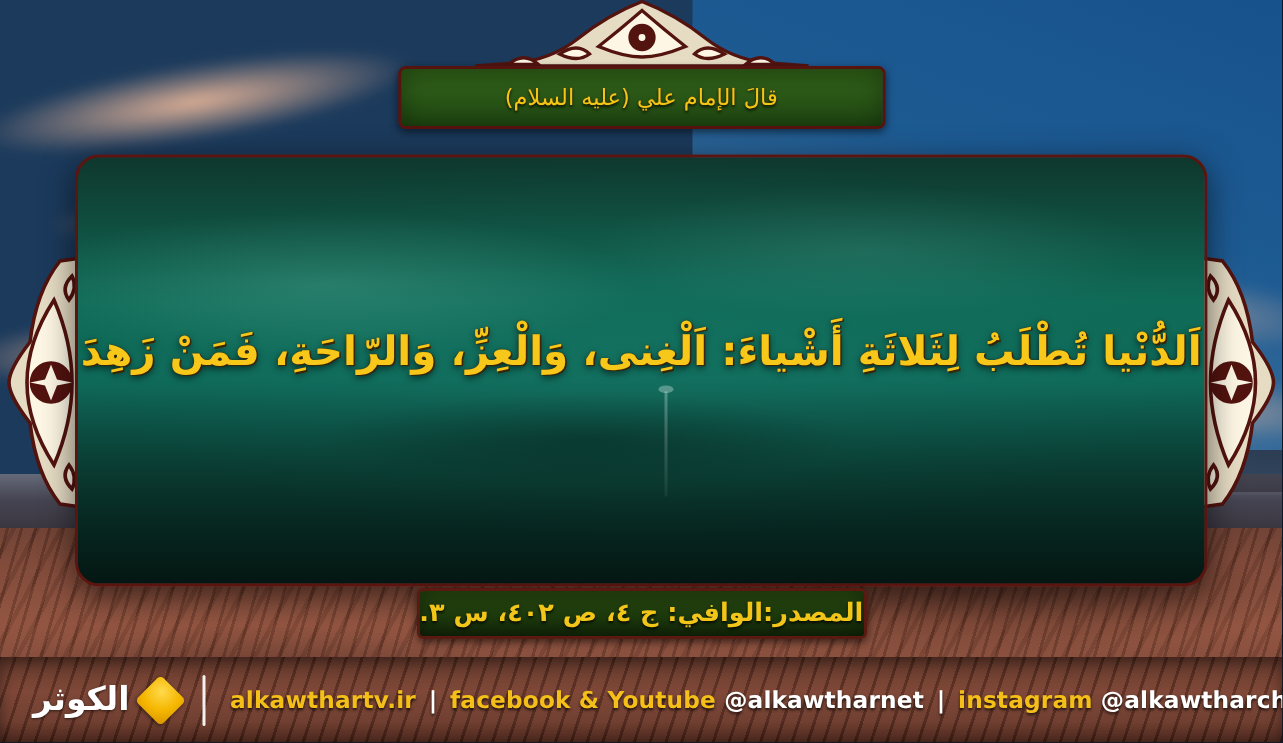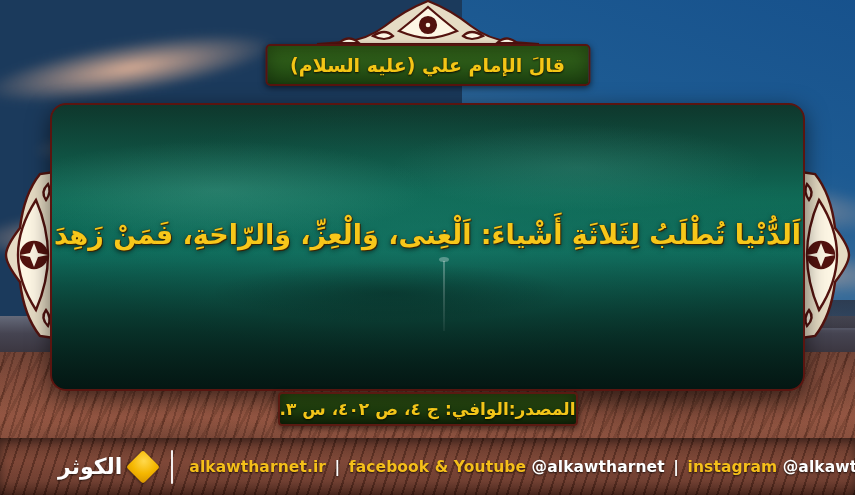--- a/index.html
+++ b/index.html
@@ -70,21 +70,21 @@
     position:absolute;left:50%;transform:translateX(-50%);
     top:44px;width:325px;height:42px;
     border-radius:5px;
     background:linear-gradient(180deg,#2e5c17 0%,#2c5a18 40%,#1f4711 100%);
     border:2px solid #57140f;
     box-shadow:0 2px 6px rgba(0,0,0,.55), inset 0 0 18px rgba(0,0,0,.35);
     display:flex;align-items:center;justify-content:center;
   }
   .title-text{
     font-family:"DejaVu Sans","Liberation Sans",sans-serif;
-    font-size:19px;font-weight:700;color:#f3c616;
+    font-size:15px;font-weight:400;color:#f3c616;
     text-shadow:0 1px 2px rgba(0,0,0,.85), 0 0 1px #7a4a00;
     direction:rtl;white-space:nowrap;letter-spacing:.2px;
   }
 
   
   .panel{
     position:absolute;left:50px;top:103px;
     width:755px;height:288px;
     border-radius:16px;
     border:2px solid #5a1510;
@@ -152,21 +152,21 @@
   .footer{
     position:absolute;left:0;bottom:0;width:100%;height:57px;
     background:
       repeating-linear-gradient(-72deg, rgba(0,0,0,.22) 0 2px, rgba(255,255,255,.04) 2px 10px),
       linear-gradient(180deg,#5e3124 0%,#7a4130 40%,#6b382a 75%,#452015 100%);
     display:flex;align-items:center;
     padding:0 22px;
     direction:ltr;
     box-shadow:inset 0 3px 10px rgba(0,0,0,.45);
   }
-  .brand{display:flex;align-items:center;gap:9px;flex:0 0 auto;margin-left:36px;}
+  .brand{display:flex;align-items:center;gap:9px;flex:0 0 auto;}
   .brand-mark{
     font-family:"DejaVu Sans","Liberation Sans",sans-serif;
     font-size:22px;font-weight:700;color:#ffffff;direction:rtl;
     letter-spacing:-1px;line-height:1;
     text-shadow:0 1px 2px rgba(0,0,0,.6);
   }
   .brand-diamond{
     width:24px;height:24px;transform:rotate(45deg);
     background:radial-gradient(circle at 35% 30%, #ffd94d 0%, #f5b700 55%, #d79300 100%);
     border-radius:3px;
@@ -255,21 +255,21 @@
     <span class="source-text">المصدر:الوافي: ج ٤، ص ٤٠٢، س ٣.</span>
   </div>
 
   <div class="footer">
     <div class="brand">
       <span class="brand-mark">الكوثر</span>
       <span class="brand-diamond"></span>
     </div>
     <div class="divider"></div>
     <div class="links">
-      <span class="hl">alkawtharnet.ir</span>
+      <span class="hl">alkawthartv.ir</span>
       <span class="sep">|</span>
       <span class="hl">facebook &amp; Youtube</span>
       <span>@alkawtharnet</span>
       <span class="sep">|</span>
       <span class="hl">instagram</span>
       <span>@alkawtharchannel</span>
     </div>
   </div>
 
 </div>

